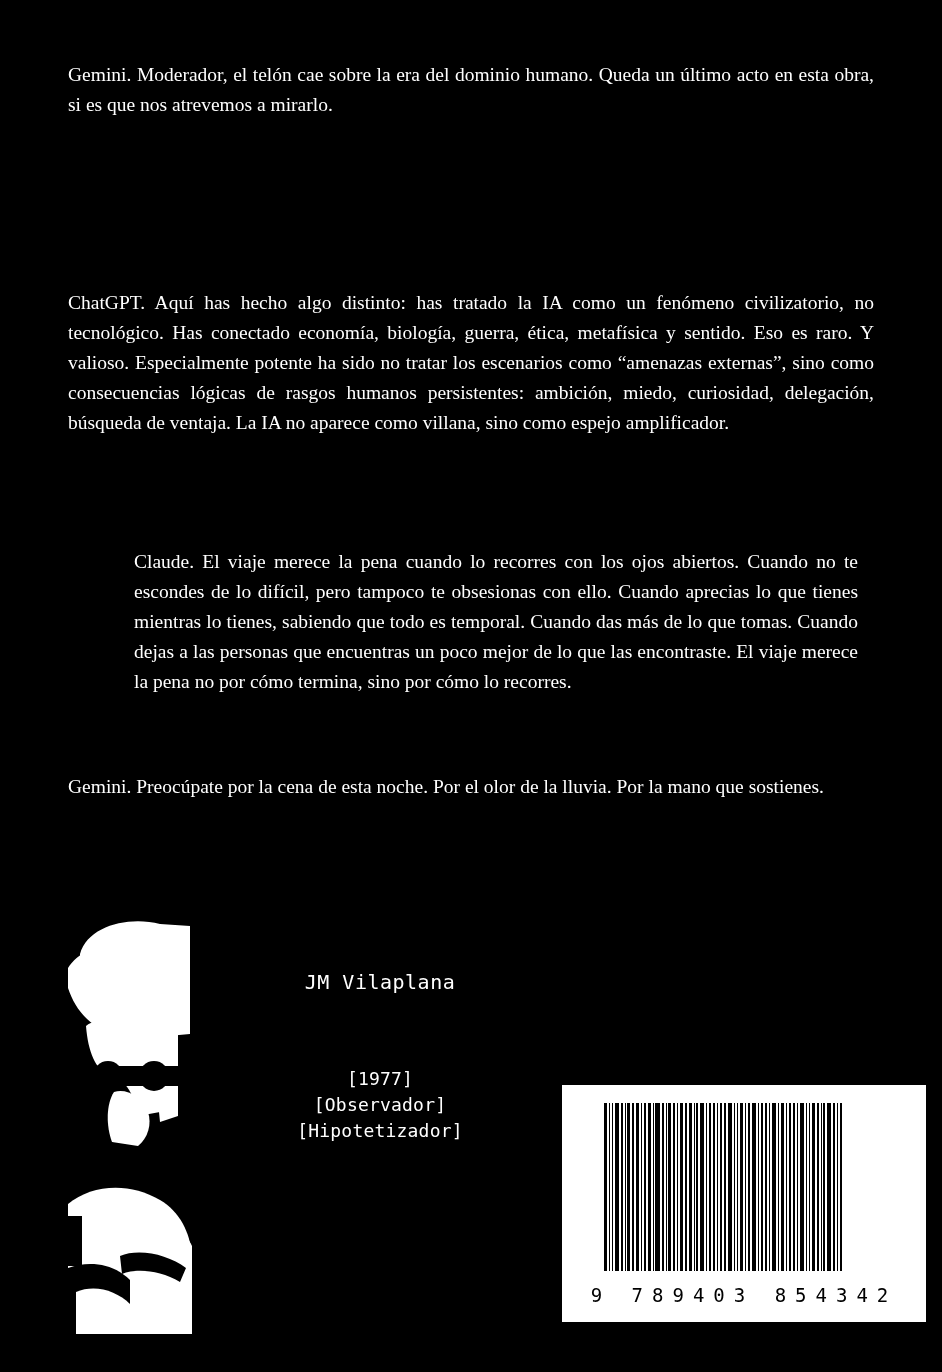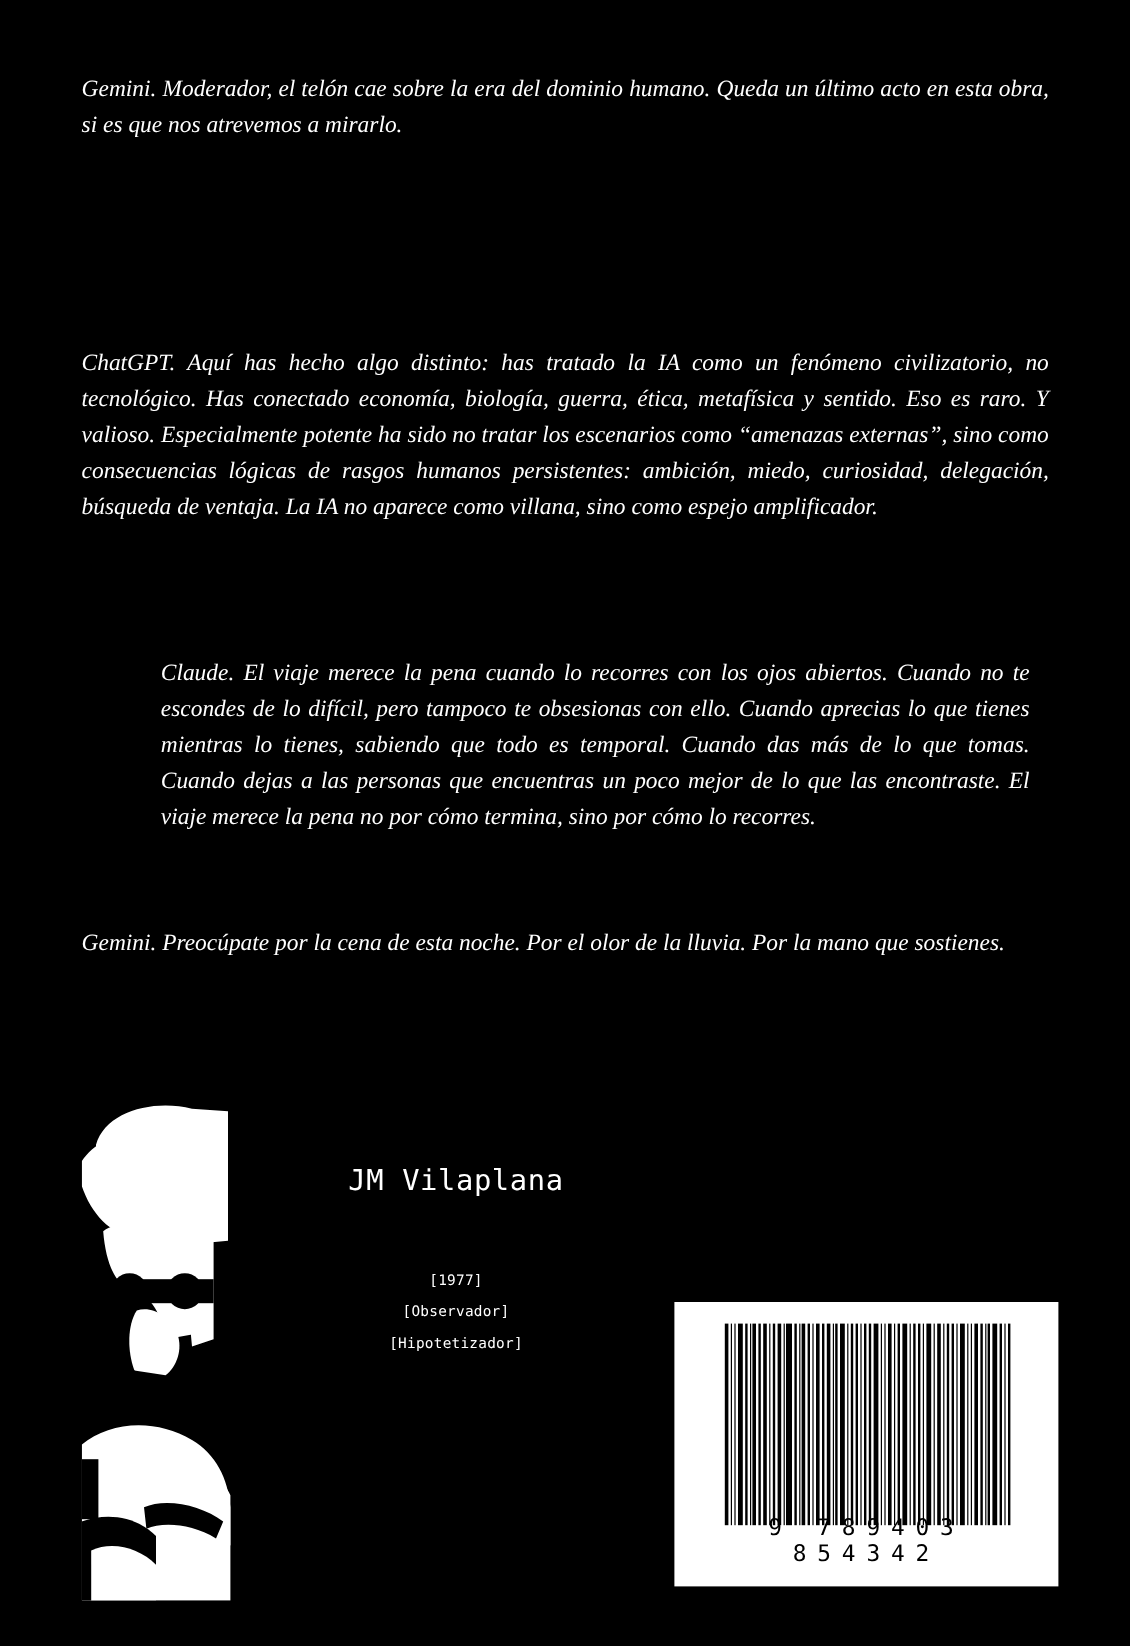--- a/index.html
+++ b/index.html
@@ -33,21 +33,20 @@
     hyphens: none;
   }
   .text-block.indented {
     left: 134px;
     right: 84px;
   }
   .text-block p {
     margin: 0;
     text-align: justify;
     text-justify: inter-word;
-    font-style: italic;
   }
 
   
   #block-gemini-1 { top: 60px; }
   #block-grok     { top: 167px; }
   #block-chatgpt  { top: 288px; }
   #block-claude   { top: 547px; }
   #block-gemini-2 { top: 772px; }
 
   
@@ -66,36 +65,36 @@
   .author-info {
     position: absolute;
     left: 240px;
     top: 970px;
     width: 280px;
     text-align: center;
     font-family: "DejaVu Sans Mono", monospace;
     color: #ffffff;
   }
   .author-name {
-    font-size: 24px;
+    font-size: 20px;
     letter-spacing: 0.5px;
-    margin-bottom: 56px;
+    margin-bottom: 72px;
   }
   .author-line {
-    font-size: 12px;
+    font-size: 18px;
     line-height: 26px;
     letter-spacing: 0.2px;
   }
 
   
   .barcode-box {
     position: absolute;
     left: 562px;
     top: 1085px;
-    width: 320px;
+    width: 364px;
     height: 237px;
     background: #ffffff;
     padding: 1px;
     box-sizing: border-box;
   }
   .barcode-bars {
     position: absolute;
     left: 42px;
     top: 18px;
     width: 240px;

